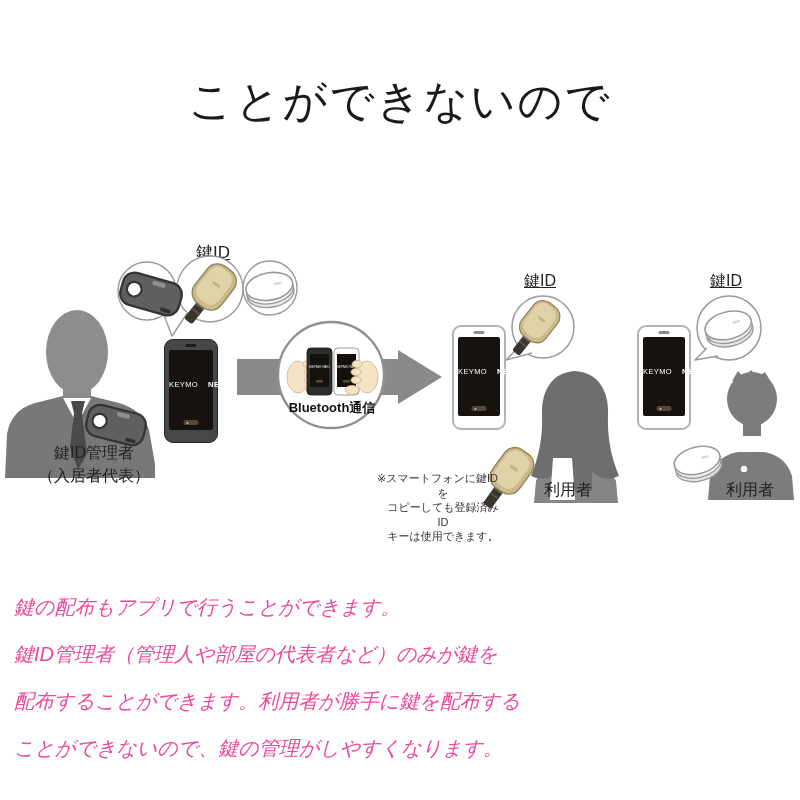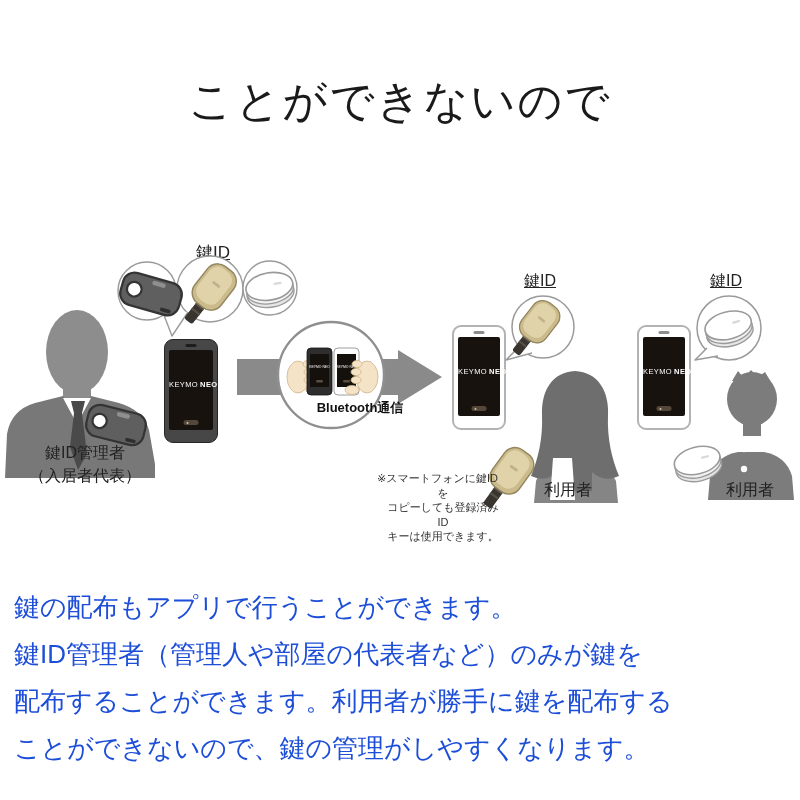--- a/index.html
+++ b/index.html
@@ -13,40 +13,40 @@
     font-size:44px;font-weight:500;letter-spacing:2px;color:#1a1a1a;white-space:nowrap;
   }
   .keyid{font-size:17px;color:#222;white-space:nowrap;text-decoration:underline;}
   .role{font-size:16px;color:#222;line-height:23px;text-align:center;white-space:pre-line;}
   .note{
     font-size:11px;line-height:14.5px;color:#333;white-space:pre-line;
     padding-left:11px;text-indent:-11px;width:120px;text-align:center;
   }
   .desc{
     left:14px;top:584px;width:786px;
-    font-size:26px;line-height:47px;color:#1d4ed8;white-space:pre-line;
+    font-size:20px;line-height:47px;color:#ec4899;white-space:pre-line;font-style:italic;
   }
   
   .phone{position:absolute;border-radius:9px;}
   .phone.dark{background:#474747;border:1px solid #262626;}
   .phone.white{background:#ffffff;border:2px solid #b3b3b3;}
   .phone .speaker{position:absolute;top:4px;left:50%;transform:translateX(-50%);
     width:11px;height:2.5px;border-radius:1.5px;}
   .phone.dark .speaker{background:#1d1d1d;}
   .phone.white .speaker{background:#8d8d8d;}
   .phone .screen{position:absolute;left:4px;right:4px;top:10px;bottom:12px;
     background:#18120e;border-radius:2px;}
   .brand{position:absolute;top:38%;left:0;width:100%;text-align:center;
     color:#fff;font-size:7.5px;letter-spacing:.4px;white-space:nowrap;}
   .brand .lt{font-weight:400;}
-  .brand .bd{font-weight:800;margin-left:2px;}
+  .brand .bd{font-weight:800;margin-left:10px;}
   .logo-pill{position:absolute;bottom:5px;left:50%;transform:translateX(-50%);
     width:15px;height:5px;border-radius:2.5px;background:#55483a;}
   .logo-pill span{position:absolute;left:3px;top:1.5px;width:2px;height:2px;border-radius:50%;background:#cfc4ae;}
-  .bt-label{font-size:13px;font-weight:600;color:#111;text-align:center;white-space:nowrap;margin-left:28px;}
+  .bt-label{font-size:13px;font-weight:600;color:#111;text-align:center;white-space:nowrap;}
   svg{display:block;overflow:visible;}
 </style>
 </head>
 <body>
 
 <svg width="0" height="0" style="position:absolute" aria-hidden="true">
   <defs>
     <symbol id="sym-key-dark" viewBox="0 0 72 56">
       <rect x="3" y="10" width="66" height="36" rx="13" fill="#5f5f5f" stroke="#343434" stroke-width="2.5"></rect>
       <rect x="34" y="13" width="15" height="5" rx="2.5" fill="#8f8f8f"></rect>
@@ -98,21 +98,21 @@
     <use href="#sym-key-beige" width="42" height="70"></use>
   </svg>
   <svg class="abs" style="left:243px;top:270px;transform:rotate(-10deg)" width="54" height="40">
     <use href="#sym-key-fob" width="54" height="40"></use>
   </svg>
 
   <svg class="abs" style="left:84px;top:400px;transform:rotate(14deg)" width="64" height="50">
     <use href="#sym-key-dark" width="64" height="50"></use>
   </svg>
 
-  <div class="abs role" style="left:18px;top:441px;width:134px">鍵ID管理者
+  <div class="abs role" style="left:27px;top:441px;width:134px">鍵ID管理者
 （入居者代表）</div>
 
   <div class="phone dark" style="left:164px;top:339px;width:52px;height:102px">
     <div class="speaker"></div>
     <div class="screen">
       <div class="brand"><span class="lt">KEYMO</span><span class="bd">NEO</span></div>
       <div class="logo-pill">
           <span></span>
         </div>
     </div>

